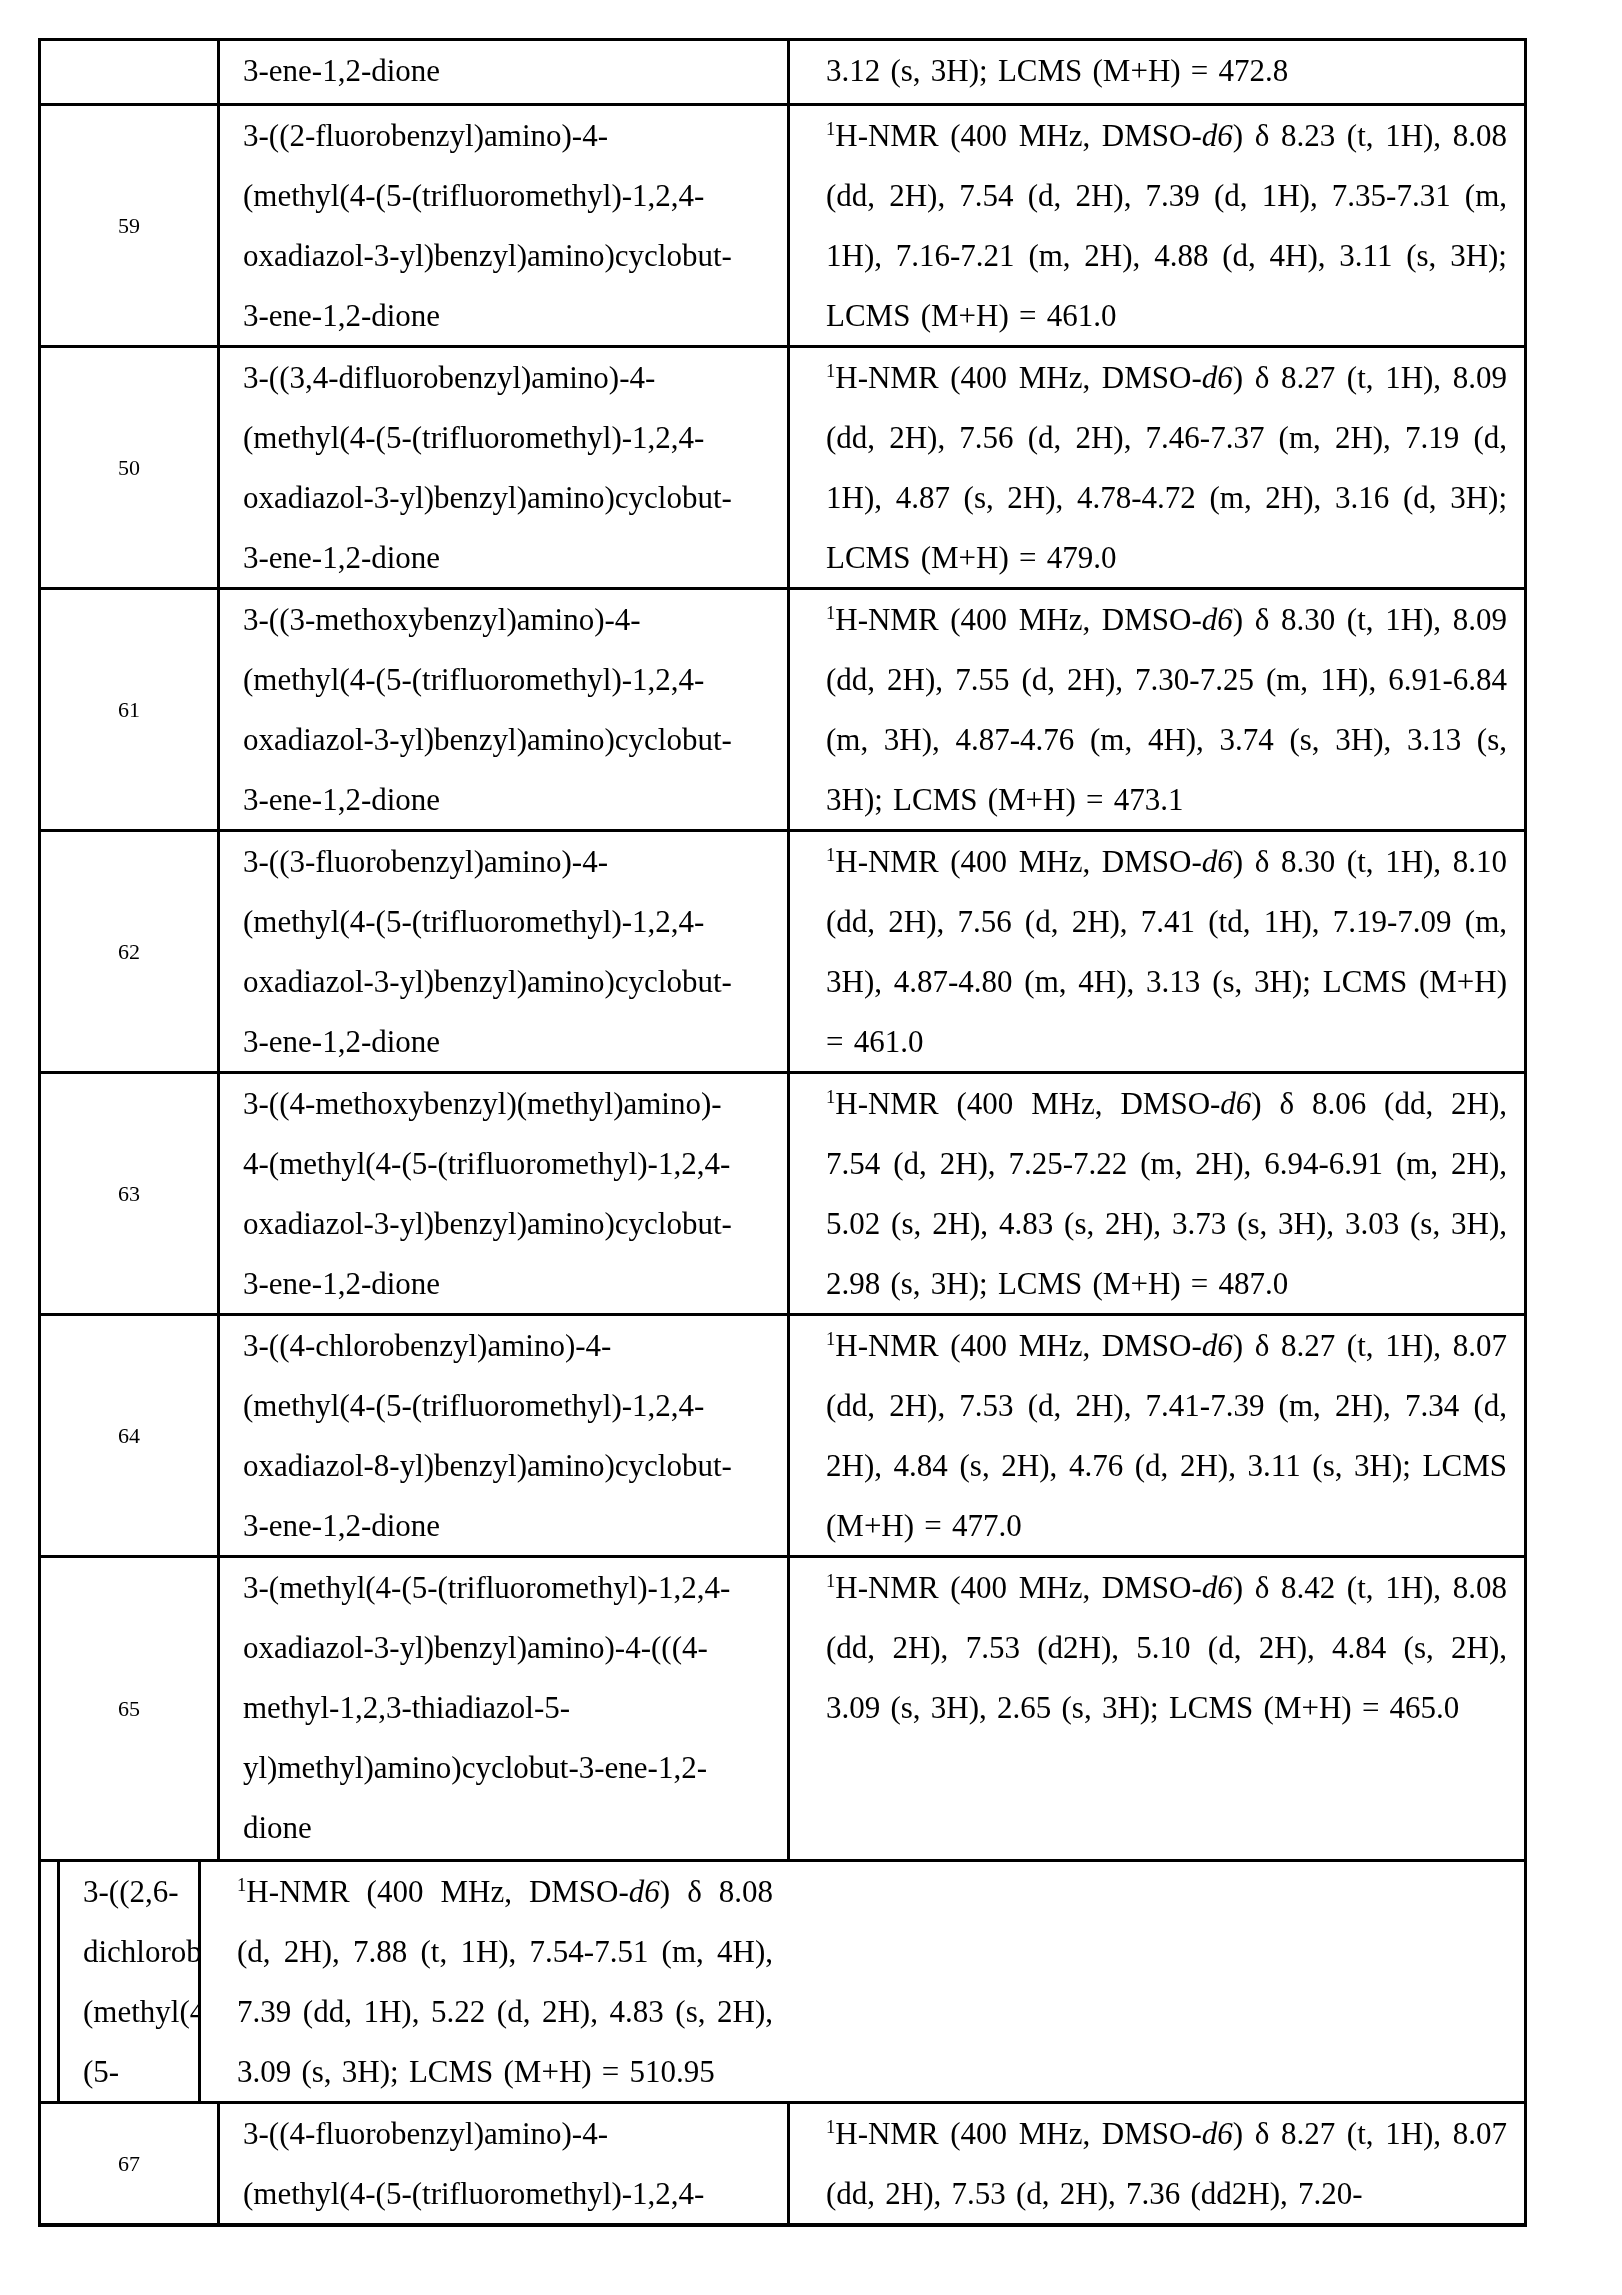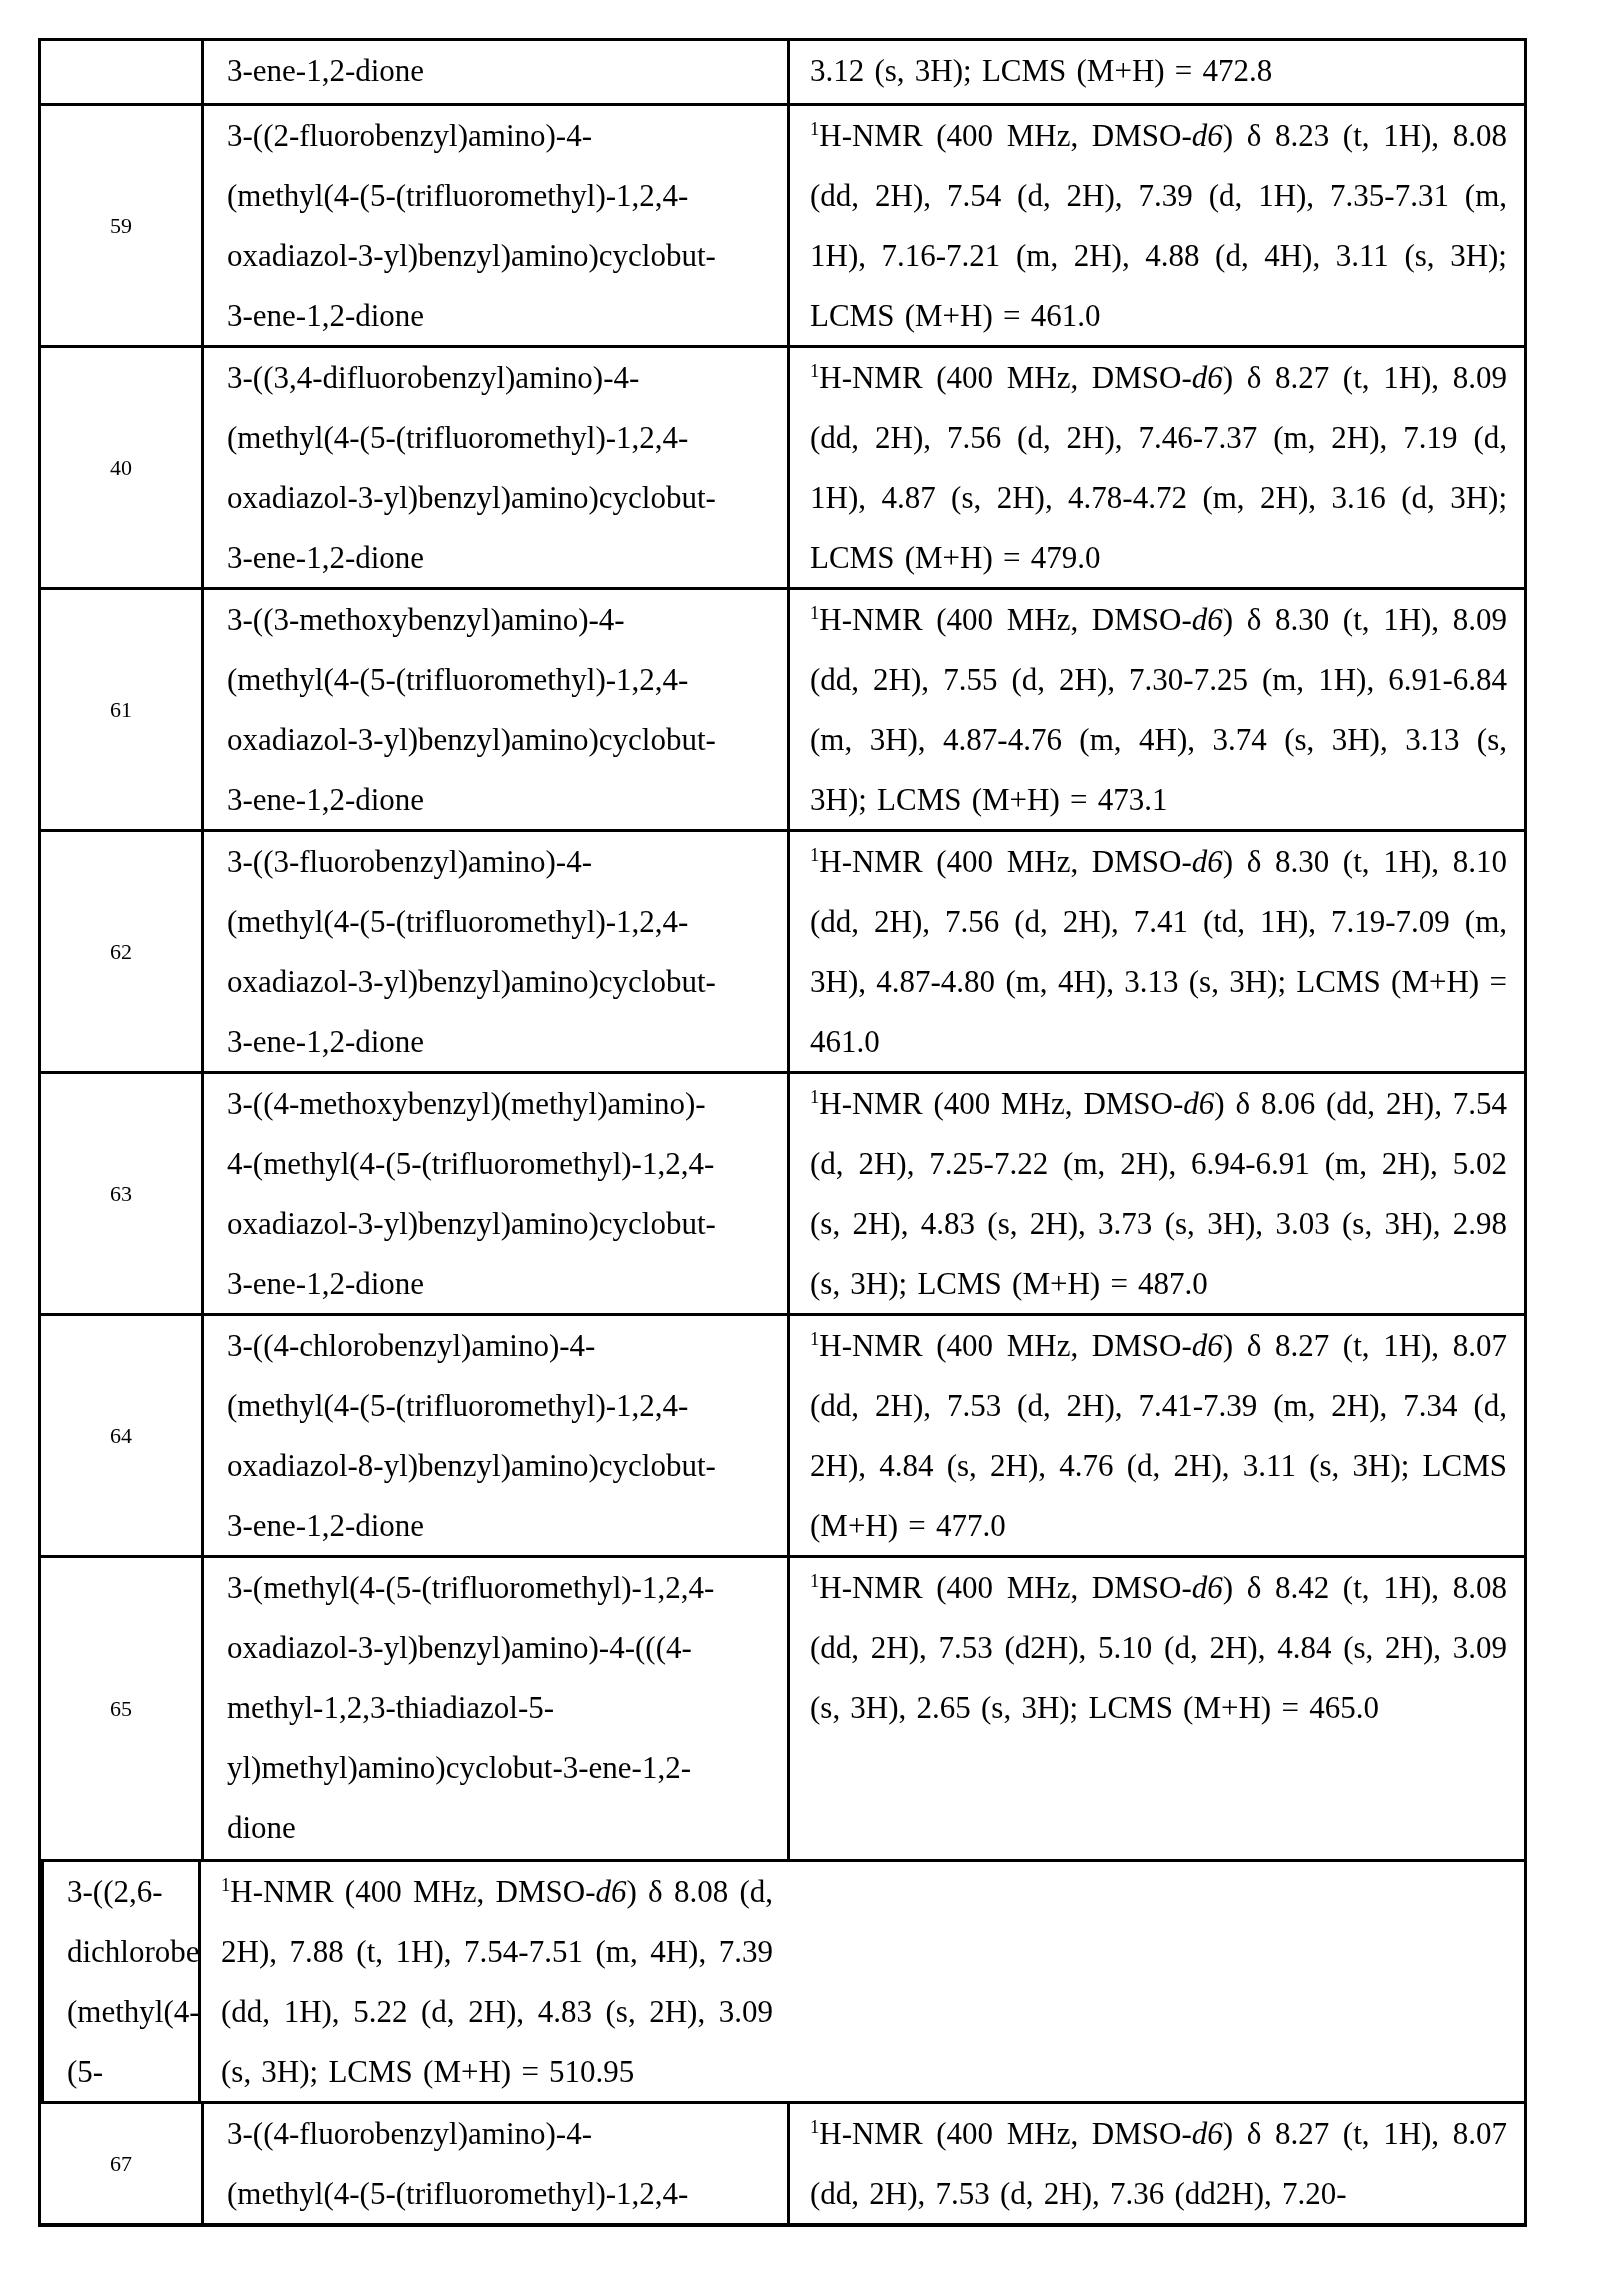--- a/index.html
+++ b/index.html
@@ -23,21 +23,21 @@
     display: grid;
     grid-template-columns: 160px 589px 1fr;
     border-top: 3.8px solid #000;
     overflow: hidden;
   }
   .trow:first-child { border-top: none; }
   .r-partial { height: 62px; }
   .r-std     { height: 242px; }
   .r-tall    { height: 304px; }
   .r-cut     { height: 122px; }
-  .cell { overflow: hidden; }
+  .cell { overflow: hidden; margin-left: 16px; }
   .cell.num {
     display: flex; align-items: center; justify-content: center;
     font-size: 22px;
   }
   .cell.name {
     border-left: 3.1px solid #000;
     border-right: 3.1px solid #000;
     padding: 0 15.4px 0 23px;
     font-size: 31px;
     line-height: 60px;
@@ -72,21 +72,21 @@
   <div class="trow r-std">
     <div class="cell num">59</div>
     <div class="cell name">3-((2-fluorobenzyl)amino)-4-
 (methyl(4-(5-(trifluoromethyl)-1,2,4-
 oxadiazol-3-yl)benzyl)amino)cyclobut-
 3-ene-1,2-dione</div>
     <div class="cell nmr"><sup>1</sup>H-NMR (400 MHz, DMSO-<em>d6</em>) δ 8.23 (t, 1H), 8.08 (dd, 2H), 7.54 (d, 2H), 7.39 (d, 1H), 7.35-7.31 (m, 1H), 7.16-7.21 (m, 2H), 4.88 (d, 4H), 3.11 (s, 3H); LCMS (M+H) = 461.0</div>
   </div>
 
   <div class="trow r-std">
-    <div class="cell num">40</div>
+    <div class="cell num">50</div>
     <div class="cell name">3-((3,4-difluorobenzyl)amino)-4-
 (methyl(4-(5-(trifluoromethyl)-1,2,4-
 oxadiazol-3-yl)benzyl)amino)cyclobut-
 3-ene-1,2-dione</div>
     <div class="cell nmr"><sup>1</sup>H-NMR (400 MHz, DMSO-<em>d6</em>) δ 8.27 (t, 1H), 8.09 (dd, 2H), 7.56 (d, 2H), 7.46-7.37 (m, 2H), 7.19 (d, 1H), 4.87 (s, 2H), 4.78-4.72 (m, 2H), 3.16 (d, 3H); LCMS (M+H) = 479.0</div>
   </div>
 
   <div class="trow r-std">
     <div class="cell num">61</div>
     <div class="cell name">3-((3-methoxybenzyl)amino)-4-

